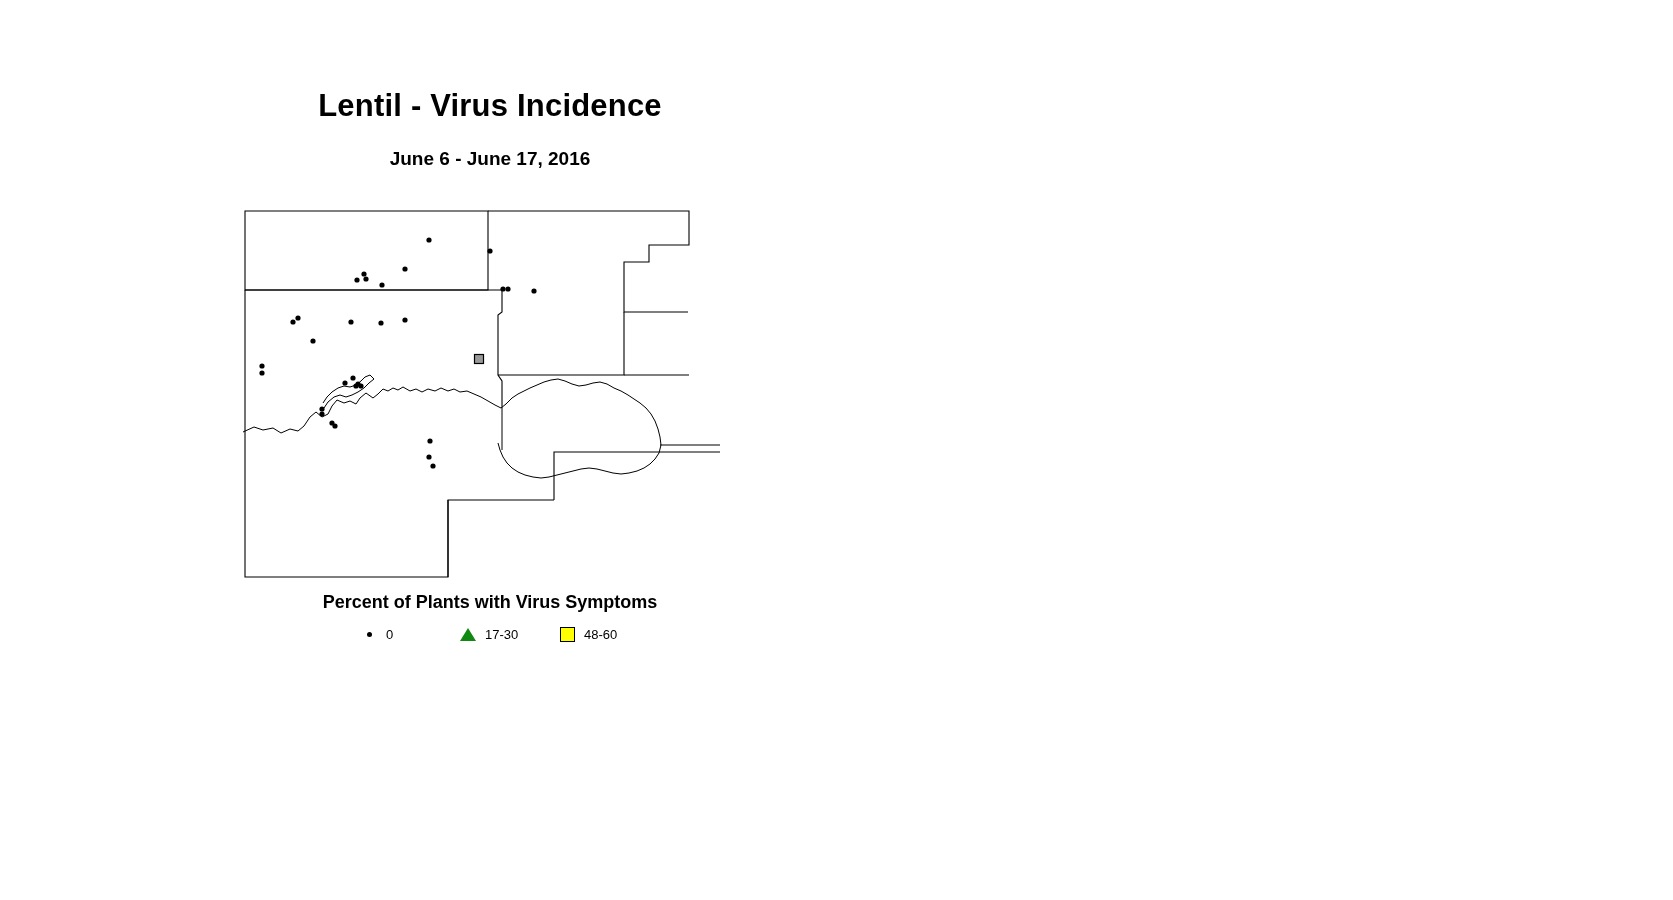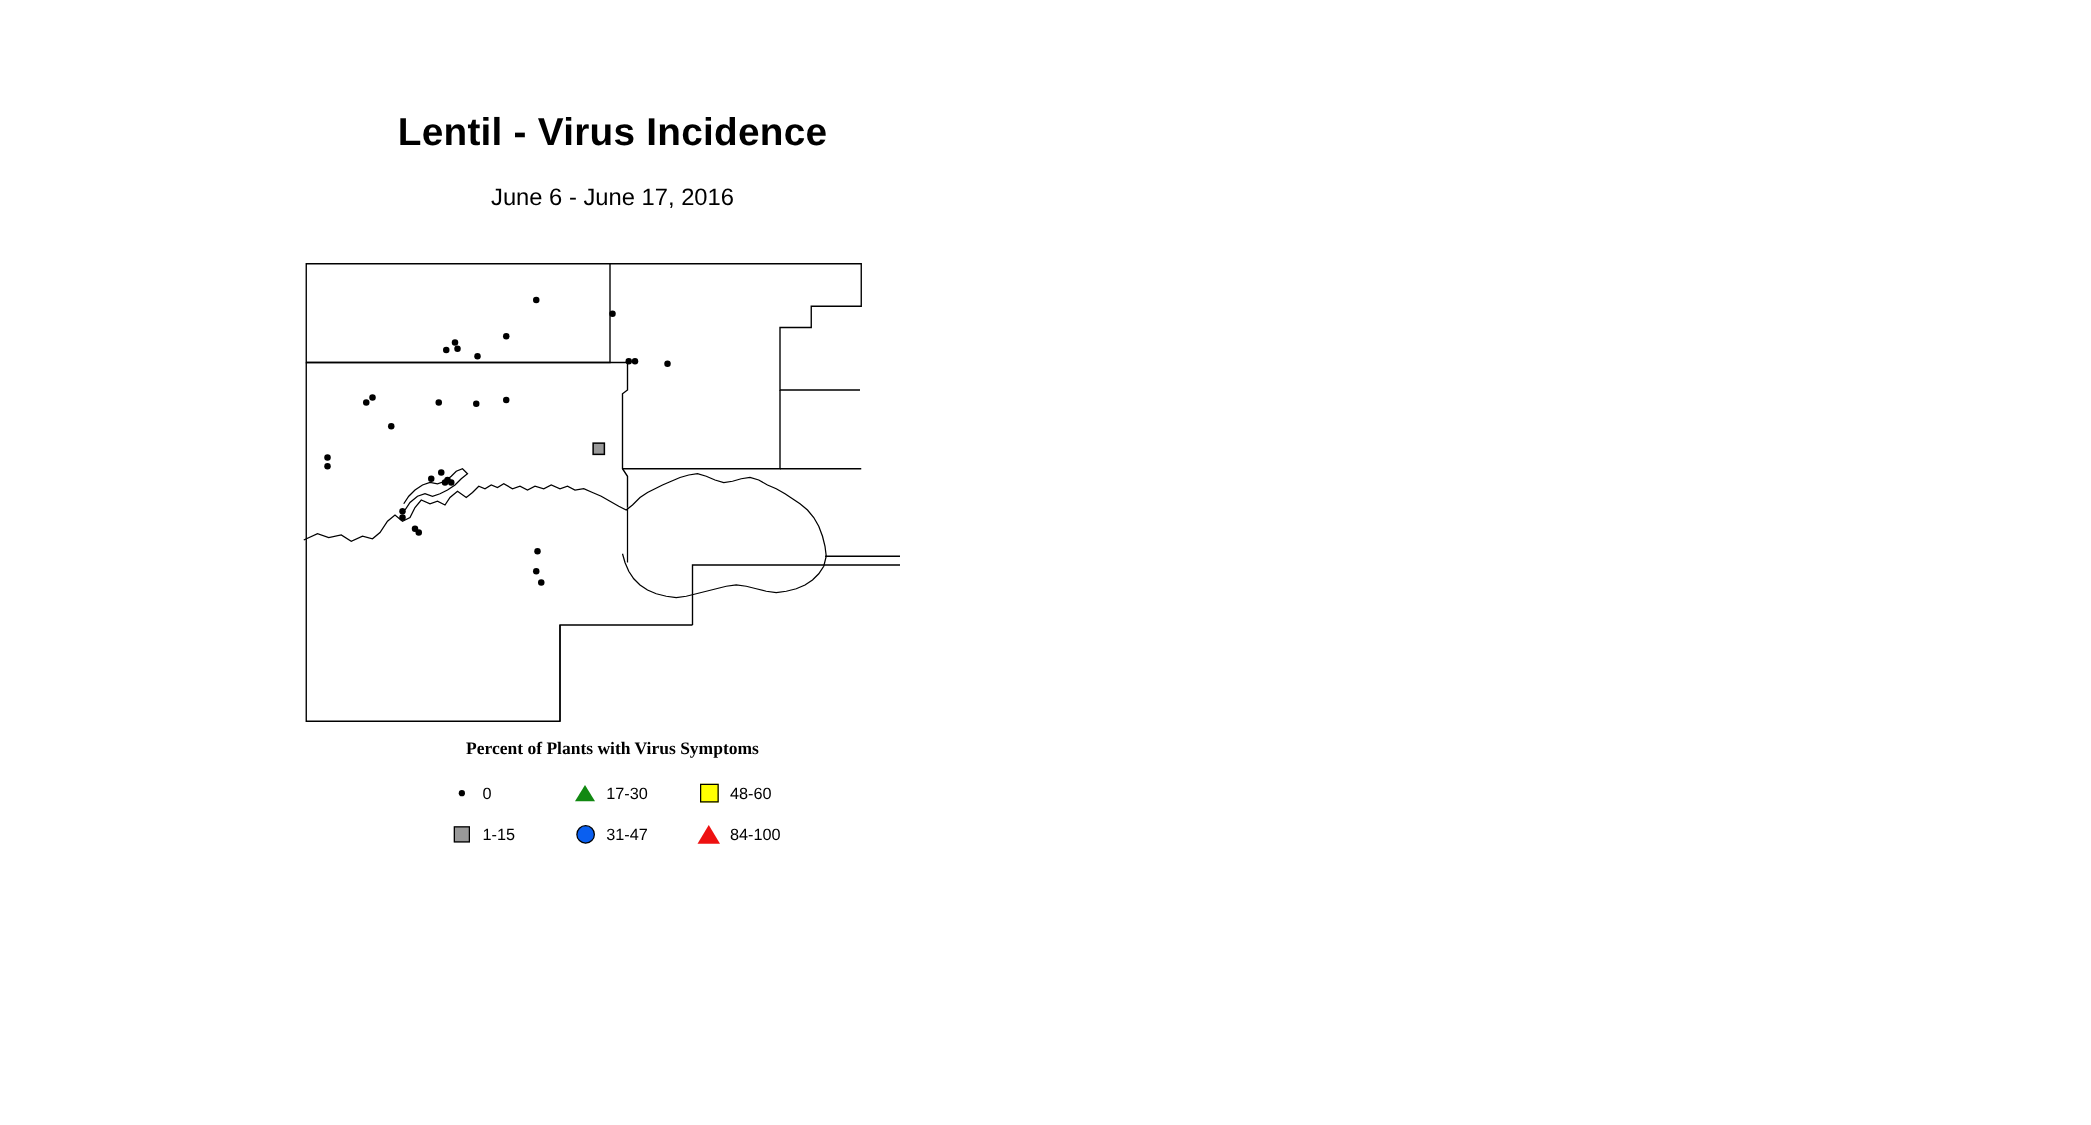--- a/index.html
+++ b/index.html
@@ -33,43 +33,42 @@
     letter-spacing: 0.2px;
     white-space: nowrap;
   }
   .subtitle {
     position: absolute;
     left: 0;
     top: 148px;
     width: 980px;
     text-align: center;
     font-size: 19px;
-    font-weight: normal;
+    font-weight: bold;
     white-space: nowrap;
   }
   #map-area {
     position: absolute;
     left: 240px;
     top: 205px;
     width: 500px;
     height: 385px;
   }
   #map-svg {
     display: block;
   }
   .legend-title {
     position: absolute;
     left: 0;
     top: 592px;
     width: 980px;
     text-align: center;
-    font-size: 14px;
+    font-size: 18px;
     font-weight: bold;
     white-space: nowrap;
-    font-family: Liberation Serif, serif;
   }
   #legend {
     position: absolute;
     left: 356px;
     top: 618px;
     width: 330px;
   }
   .legend-row {
     display: flex;
     flex-direction: row;
@@ -237,35 +236,15 @@
           </span>
         <span class="legend-label">17-30</span>
       </div>
       <div class="legend-item">
         <span class="legend-sym">
             <span class="sym-square-yellow"></span>
           </span>
         <span class="legend-label">48-60</span>
       </div>
     </div>
-    <div class="legend-row">
-      <div class="legend-item">
-        <span class="legend-sym">
-            <span class="sym-square"></span>
-          </span>
-        <span class="legend-label">1-15</span>
-      </div>
-      <div class="legend-item">
-        <span class="legend-sym">
-            <span class="sym-circle"></span>
-          </span>
-        <span class="legend-label">31-47</span>
-      </div>
-      <div class="legend-item">
-        <span class="legend-sym">
-            <span class="sym-tri-red"></span>
-          </span>
-        <span class="legend-label">84-100</span>
-      </div>
-    </div>
   </div>
 
 </div>
 
 </body></html>

